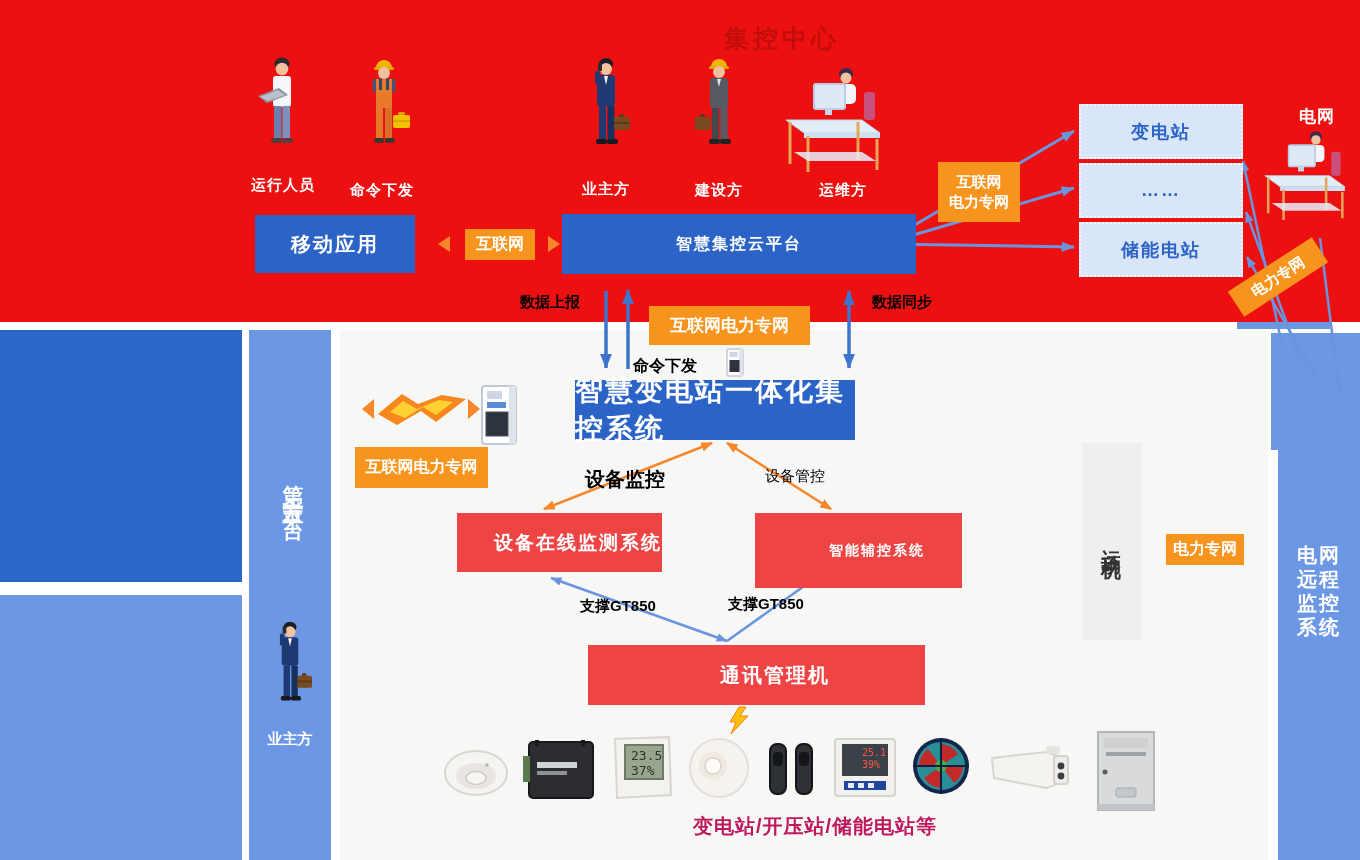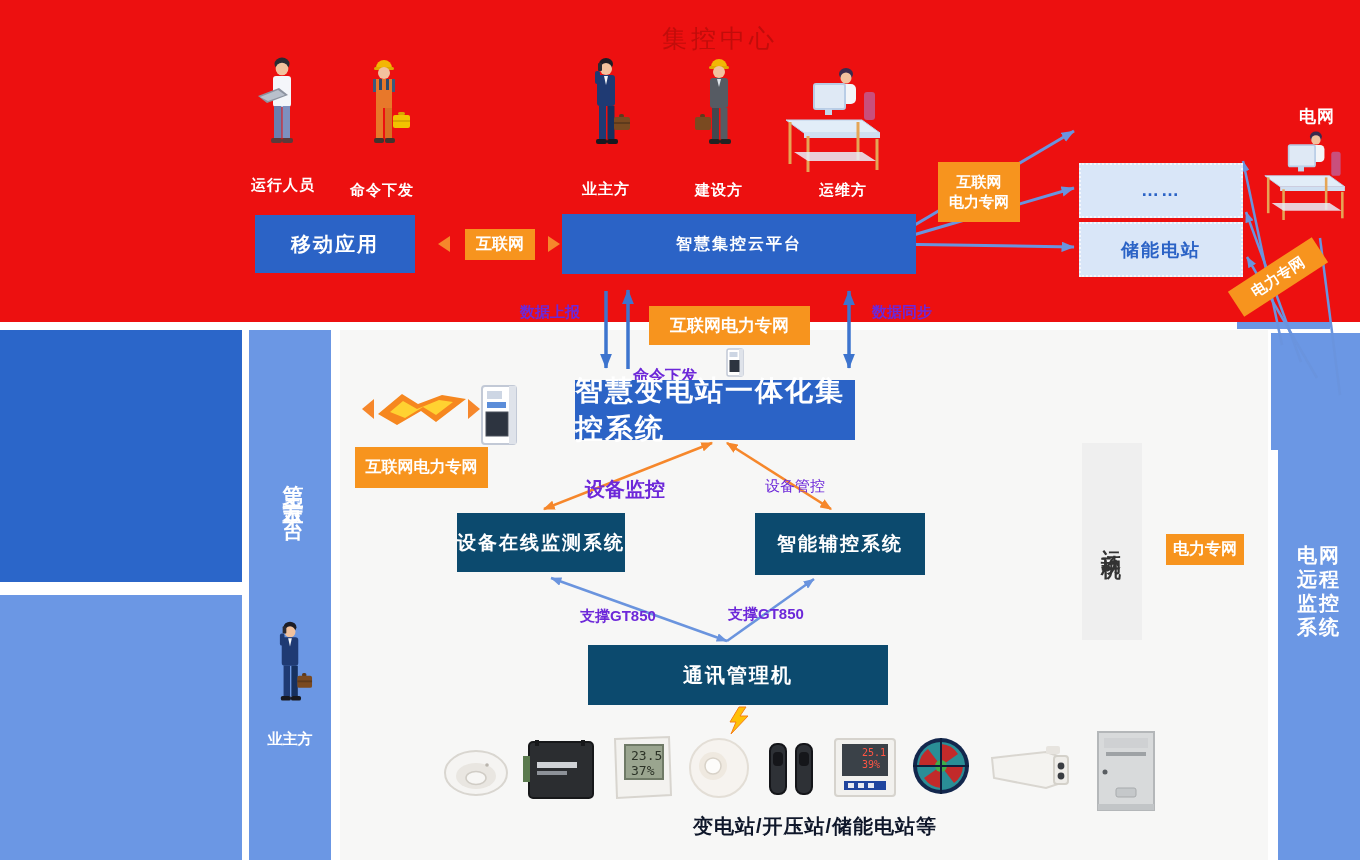--- a/index.html
+++ b/index.html
@@ -1,46 +1,46 @@
 <!DOCTYPE html>
 <html><head>
 <meta charset="utf-8">
 <style>
   html,body{margin:0;padding:0;background:#fff;}
   body{font-family:"Liberation Sans","DejaVu Sans",sans-serif;}
   #canvas{position:relative;width:1360px;height:860px;overflow:hidden;background:#ffffff;}
   .abs{position:absolute;}
   
   #banner{left:0;top:0;width:1360px;height:322px;background:#ED1010;z-index:1;}
-  #banner-title{left:600px;top:22px;width:240px;text-align:center;font-size:25px;font-weight:400;color:#C10D0B;letter-spacing:4px;z-index:2;}
+  #banner-title{left:600px;top:22px;width:240px;text-align:right;font-size:25px;font-weight:700;color:#C10D0B;letter-spacing:4px;z-index:2;}
   .person-label{color:#fff;font-weight:700;font-size:15px;text-align:center;z-index:3;letter-spacing:1px;}
   
   .box{display:flex;align-items:center;justify-content:center;color:#fff;font-weight:600;letter-spacing:2px;z-index:6;}
   .b-dark{background:#2B63C6;}
-  .b-mid{background:#0c4a6e;}
+  .b-mid{background:#ef4444;padding-left:37px;}
   .b-light{background:#D9E6F8;border:2px dotted #F3F6FC;color:#2B63C6;font-weight:700;}
   .badge{display:flex;align-items:center;justify-content:center;background:#F7941E;color:#fff;font-weight:600;z-index:7;text-align:center;}
-  .lbl{color:#6d28d9;font-weight:700;z-index:6;white-space:nowrap;margin-top:10px;}
+  .lbl{color:#000000;font-weight:700;z-index:6;white-space:nowrap;}
   
   .blk{z-index:1;}
   #main-area{left:340px;top:330px;width:928px;height:530px;background:#F7F7F6;}
   #left-dark{left:0;top:330px;width:242px;height:252px;background:#2B66C9;}
   #left-light{left:0;top:595px;width:242px;height:265px;background:#6B97E4;}
   #mid-col{left:249px;top:330px;width:82px;height:530px;background:#6B97E4;z-index:2;}
   #right-bar{left:1237px;top:322px;width:93px;height:7px;background:#6B97E4;}
   #right-col-top{left:1271px;top:333px;width:89px;height:117px;background:#6B97E4;}
   #right-col{left:1278px;top:450px;width:82px;height:410px;background:#6B97E4;}
   .vtext{writing-mode:vertical-rl;text-orientation:upright;}
   #third-party{left:279px;top:468px;font-size:21px;color:#fff;font-weight:600;letter-spacing:7px;z-index:3;}
   #owner-label2{left:255px;top:730px;width:70px;text-align:center;color:#fff;font-weight:700;font-size:15px;z-index:3;}
   #grid-remote{left:1278px;top:543px;width:82px;text-align:center;color:#fff;font-weight:700;font-size:20px;line-height:24px;letter-spacing:2px;z-index:3;}
   #motion-box{left:1082px;top:443px;width:60px;height:197px;background:#EFEFEF;z-index:5;display:flex;align-items:center;justify-content:center;}
   #motion-text{font-size:20px;color:#333;font-weight:600;letter-spacing:5px;}
   #rotated-badge{left:1228px;top:262px;width:100px;height:30px;font-size:15px;transform:rotate(-33deg);z-index:7;}
-  #caption{left:640px;top:813px;width:350px;text-align:center;font-size:20px;font-weight:700;color:#0f172a;z-index:6;letter-spacing:1px;}
+  #caption{left:640px;top:813px;width:350px;text-align:center;font-size:20px;font-weight:700;color:#be185d;z-index:6;letter-spacing:1px;}
   svg.overlay{position:absolute;left:0;top:0;z-index:4;pointer-events:none;}
   .fig{z-index:3;}
   .aL{stroke:#6A94DE;stroke-width:3;}
   .aL2{stroke:#6A94DE;stroke-width:2.5;}
   .aS{stroke:#3D74CE;stroke-width:3.5;}
   .aO{stroke:#F6872B;stroke-width:2.5;}
 </style>
 </head>
 <body>
 
@@ -207,20 +207,21 @@
     <polygon points="378,414 402,394 418,404 442,395 466,399 436,422 421,411 397,425" fill="#F6871F"></polygon>
     <polygon points="390,412 403,401 417,409 439,400 453,402 436,415 423,407 405,418" fill="#FFD231"></polygon>
 
     <polygon points="739,707 730,722 736,722 731,734 748,716 740,716 746,707" fill="#FFC107" stroke="#F57F17" stroke-width="1"></polygon>
   </svg>
 
   <div class="abs box b-dark" style="left:255px;top:215px;width:160px;height:58px;font-size:20px">移动应用</div>
   <div class="abs badge" style="left:465px;top:229px;width:70px;height:31px;font-size:16px">互联网</div>
   <div class="abs box b-dark" style="left:562px;top:214px;width:354px;height:60px;font-size:16px">智慧集控云平台</div>
 
+  <div class="abs box b-light" style="left:1079px;top:104px;width:160px;height:51px;font-size:18px">变电站</div>
   <div class="abs box b-light" style="left:1079px;top:163px;width:160px;height:51px;font-size:18px">……</div>
   <div class="abs box b-light" style="left:1079px;top:222px;width:160px;height:51px;font-size:18px">储能电站</div>
 
   <div class="abs badge" style="left:938px;top:162px;width:82px;height:60px;font-size:15px;flex-direction:column;line-height:20px">
     <span>互联网</span>
     <span>电力专网</span>
   </div>
 
   <div class="abs badge" id="rotated-badge">电力专网</div>
 
@@ -246,21 +247,21 @@
     <rect x="9" y="18" width="19" height="6" fill="#5b8dd9"></rect>
     <rect x="8" y="28" width="22" height="24" fill="#2d3440" stroke="#4a515c" stroke-width="1"></rect>
   </svg>
 
   <div class="abs badge" style="left:355px;top:447px;width:133px;height:41px;font-size:16px">互联网电力专网</div>
 
   <div class="abs lbl" style="left:585px;top:466px;font-size:20px;font-weight:600">设备监控</div>
   <div class="abs lbl" style="left:765px;top:467px;font-size:15px;font-weight:400">设备管控</div>
 
   <div class="abs box b-mid" style="left:457px;top:513px;width:168px;height:59px;font-size:19px">设备在线监测系统</div>
-  <div class="abs box b-mid" style="left:755px;top:513px;width:170px;height:62px;font-size:19px">智能辅控系统</div>
+  <div class="abs box b-mid" style="left:755px;top:513px;width:170px;height:75px;font-size:14px">智能辅控系统</div>
 
   <div class="abs lbl" style="left:580px;top:597px;font-size:15px;font-weight:600">支撑GT850</div>
   <div class="abs lbl" style="left:728px;top:595px;font-size:15px;font-weight:600">支撑GT850</div>
 
   <div class="abs box b-mid" style="left:588px;top:645px;width:300px;height:60px;font-size:20px">通讯管理机</div>
 
   <div class="abs" id="motion-box">
     <div class="vtext" id="motion-text">运动机</div>
   </div>
   <div class="abs badge" style="left:1166px;top:534px;width:78px;height:31px;font-size:16px">电力专网</div>

